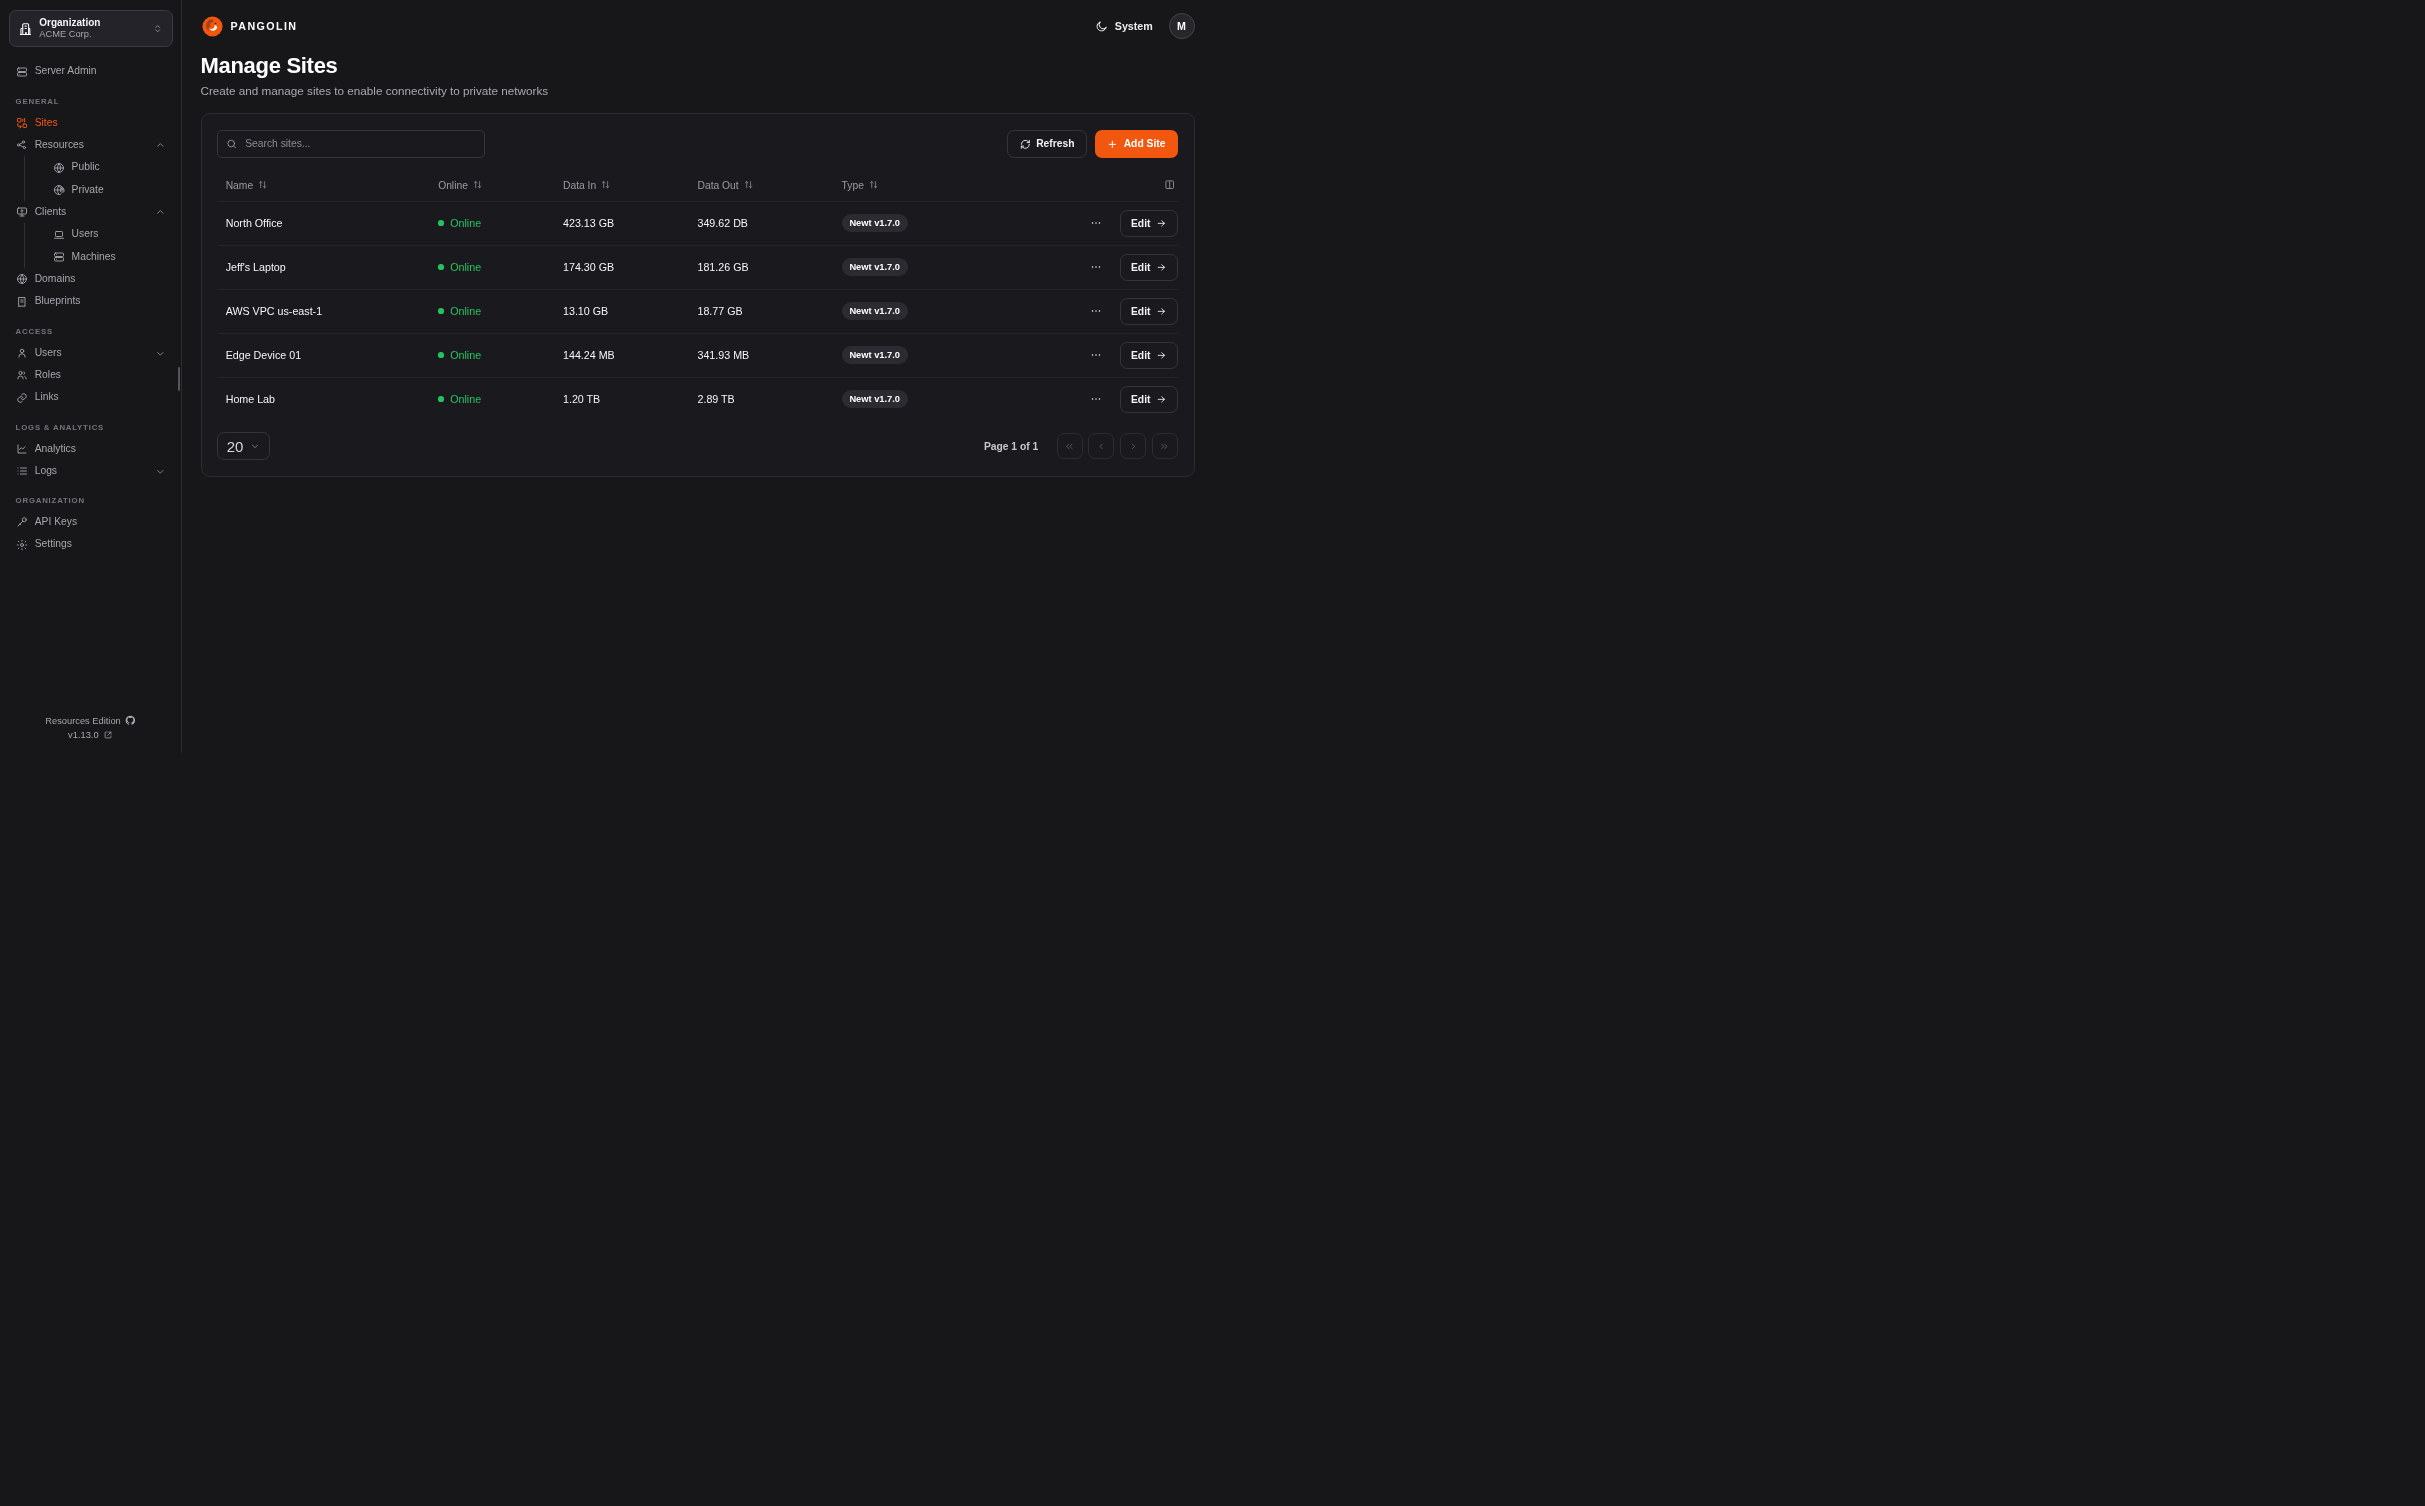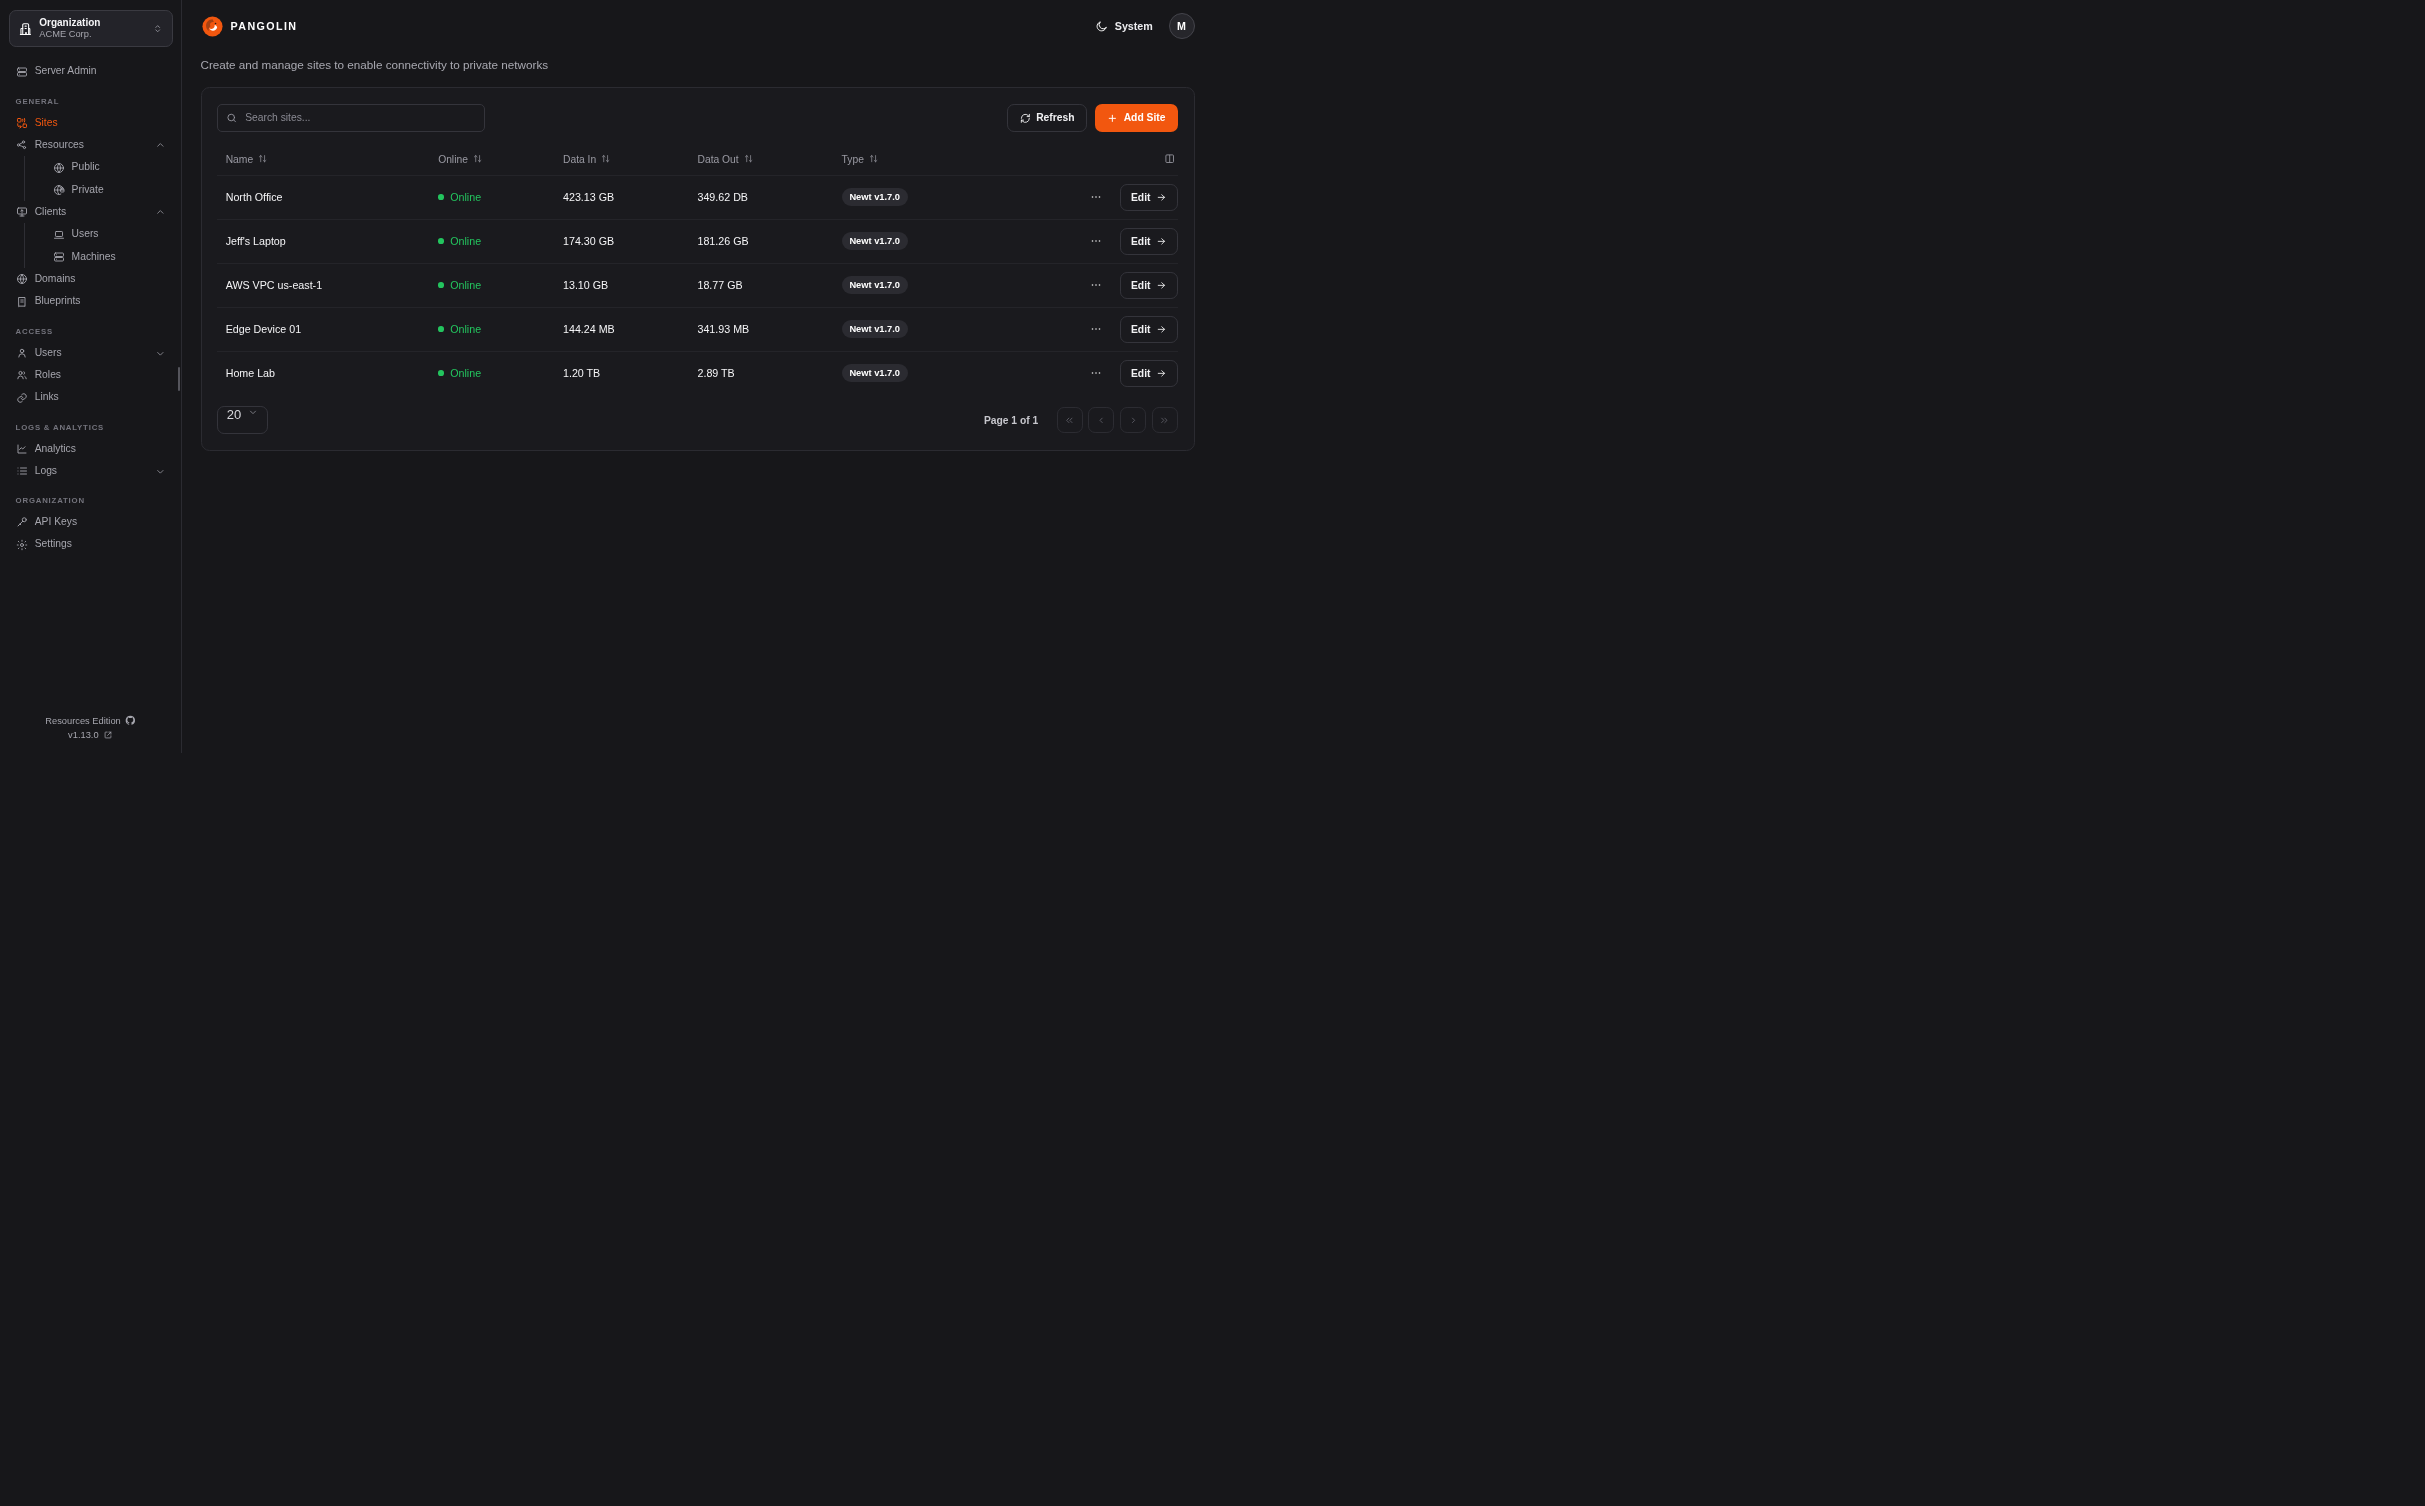--- a/index.html
+++ b/index.html
@@ -64,21 +64,21 @@
   .tbody .trow{height:44px;border-top:0.7px solid var(--divider);font-size:10.7px;}
   .cell-name{padding-left:8.5px;color:#f4f4f6;}
   .cell-status{display:flex;align-items:center;gap:6.4px;color:var(--green);}
   .dot{width:5.7px;height:5.7px;border-radius:50%;background:var(--green);}
   .badge{display:inline-block;background:#2b2b31;border-radius:711px;padding:3.6px 7.8px;font-size:9.3px;font-weight:700;color:#fff;}
   .cell-actions{display:flex;align-items:center;justify-content:flex-end;gap:15.7px;}
   .dots-btn{background:none;border:none;color:#e8e8ea;cursor:pointer;display:flex;padding:2.8px;}
   .edit-btn{height:27px;padding:0 10px;justify-content:center;}
 
   .pagination{display:flex;align-items:center;margin-top:11.4px;}
-  .page-size{display:flex;gap:7.1px;height:28.5px;padding:0 8.5px;border:0.7px solid #34343b;border-radius:7.1px;background:transparent;color:#d6d6db;font-size:13px;cursor:pointer;}
+  .page-size{display:flex;align-items:center;gap:7.1px;height:28.5px;padding:0 8.5px;border:0.7px solid #34343b;border-radius:7.1px;background:transparent;color:#d6d6db;font-size:15px;cursor:pointer;}
   .pagination .spacer{flex:1;}
   .page-info{font-size:10.3px;font-weight:600;color:#c7c7cd;margin-right:18.5px;}
   .pager{display:flex;gap:5.7px;}
   .pager-btn{width:26px;height:26px;border:0.7px solid #2c2c32;background:transparent;border-radius:7.1px;color:#5c5c65;display:flex;align-items:center;justify-content:center;cursor:default;}
 </style>
 </head>
 <body>
 
 <div class="app">
 
@@ -372,20 +372,21 @@
           </span>
           <span>System</span>
         </button>
         <div class="avatar">
           <span>M</span>
         </div>
       </div>
     </div>
 
     <div class="page-head">
+      <h1 class="page-title">Manage Sites</h1>
       <p class="page-sub">Create and manage sites to enable connectivity to private networks</p>
     </div>
 
     <section class="card">
 
       <div class="toolbar">
         <div class="search-wrap">
           <span class="icon">
             <svg width="11.4" height="11.4" viewBox="0 0 24 24" fill="none" stroke="currentColor" stroke-width="1.9" stroke-linecap="round">
                 <circle cx="11" cy="11" r="7"></circle>

